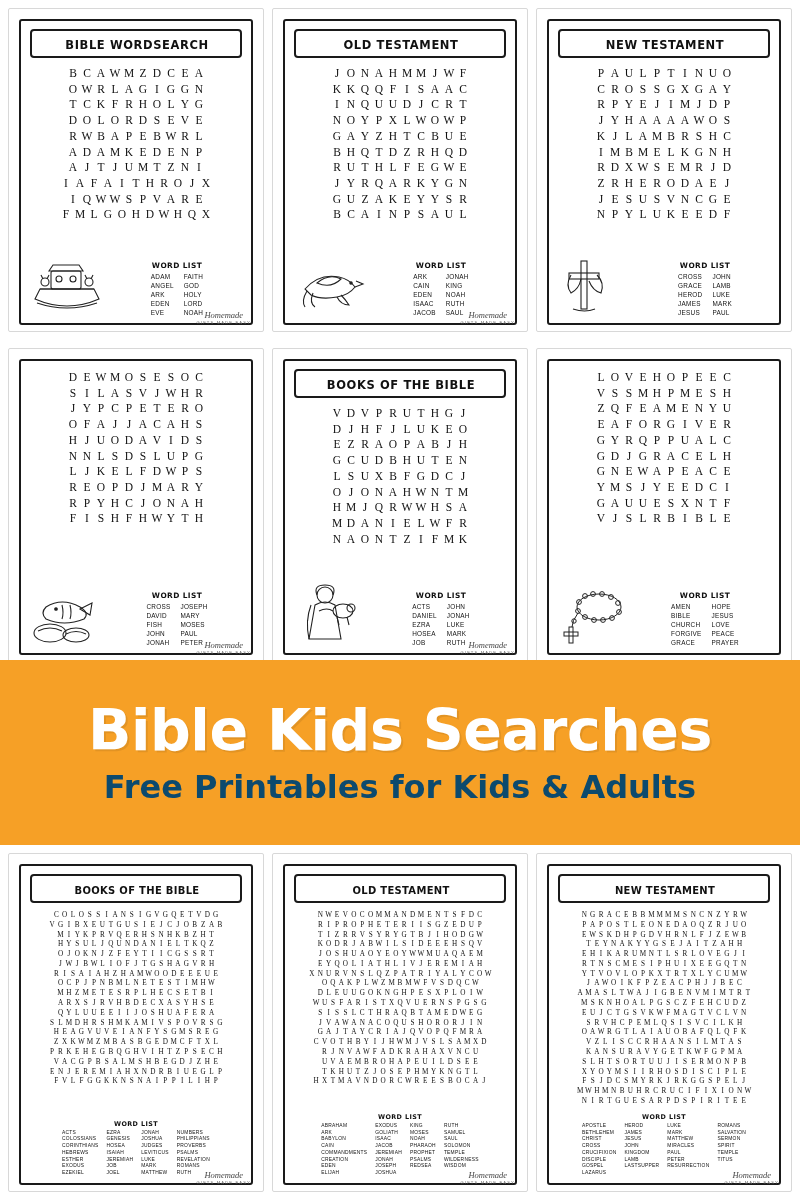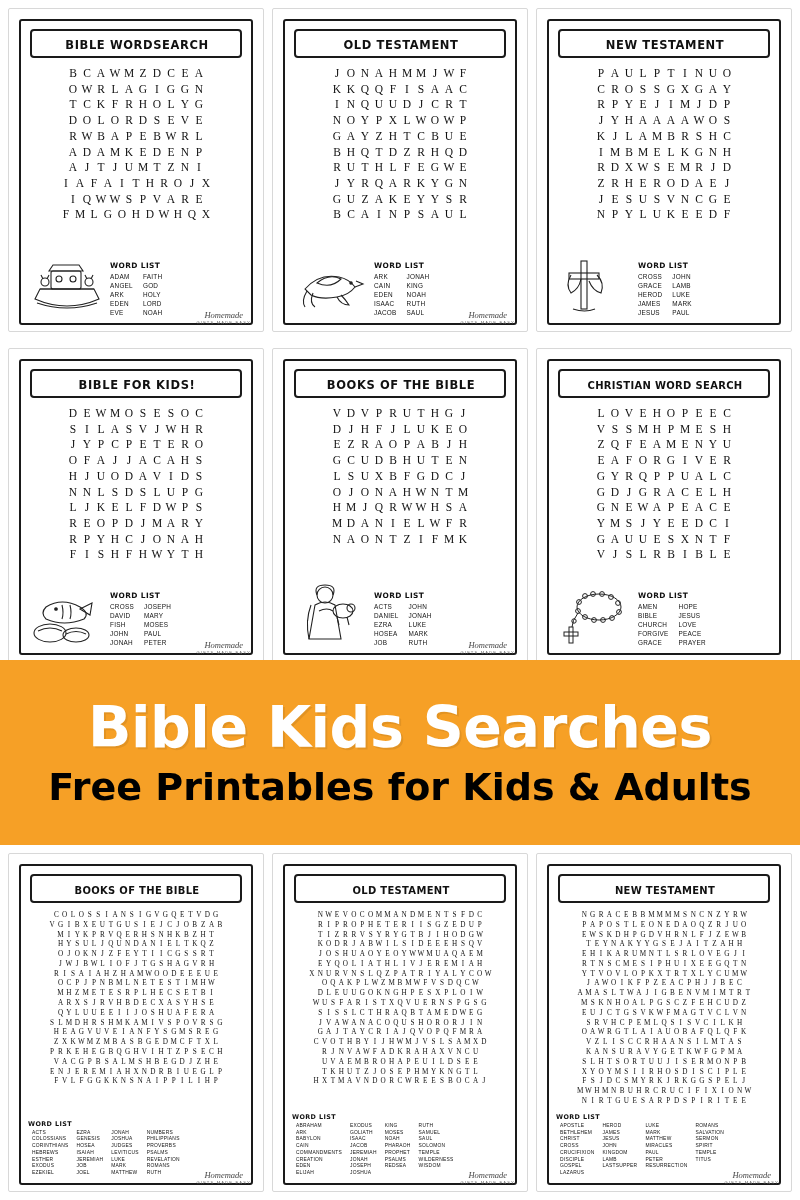--- a/index.html
+++ b/index.html
@@ -92,21 +92,21 @@
     height: 66px;
     display: flex;
     align-items: flex-end;
     justify-content: center;
   }
   .art svg { display: block; }
   .wl {
     flex: 1 1 auto;
     display: flex;
     flex-direction: column;
-    align-items: flex-start;
+    align-items: center;
   }
   .wl-title {
     font-family: "DejaVu Sans", sans-serif;
     font-weight: bold;
     font-size: 7.4px;
     letter-spacing: 0.4px;
     color: #111;
     margin-bottom: 2px;
   }
   .wl-cols {
@@ -174,22 +174,22 @@
     font-size: 57px;
     color: #ffffff;
     letter-spacing: -0.5px;
     line-height: 1;
     text-shadow: 2px 2px 0 rgba(0,0,0,0.08);
     white-space: nowrap;
   }
   #banner .subline {
     font-family: "DejaVu Sans", sans-serif;
     font-weight: bold;
-    font-size: 38px;
-    color: #000000;
+    font-size: 32px;
+    color: #0c4a6e;
     line-height: 1;
     margin-top: 12px;
     white-space: nowrap;
   }
 
   
   .row-wrap { position: absolute; left: 0; width: 800px; }
   #row1 { top: 0; height: 340px; }
   #row2 { top: 340px; height: 330px; }
   #row3 { top: 845px; height: 355px; }
@@ -709,23 +709,20 @@
       </div>
 
     </div>
   </div>
 
   <div class="row-wrap" id="row2">
     <div class="grid">
 
       <div class="card">
         <div class="card-inner">
-          <div class="title-band">
-            <span class="t">BIBLE FOR KIDS!</span>
-          </div>
           <div class="puzzle">
             <div class="prow">
                 <span>D</span>
                 <span>E</span>
                 <span>W</span>
                 <span>M</span>
                 <span>O</span>
                 <span>S</span>
                 <span>E</span>
                 <span>S</span>
@@ -1035,23 +1032,20 @@
           </div>
         </div>
         <div class="logo">
           <div class="l1">Homemade</div>
           <div class="l2">GIFTS MADE EASY</div>
         </div>
       </div>
 
       <div class="card">
         <div class="card-inner">
-          <div class="title-band small">
-            <span class="t">CHRISTIAN WORD SEARCH</span>
-          </div>
           <div class="puzzle">
             <div class="prow">
                 <span>L</span>
                 <span>O</span>
                 <span>V</span>
                 <span>E</span>
                 <span>H</span>
                 <span>O</span>
                 <span>P</span>
                 <span>E</span>

